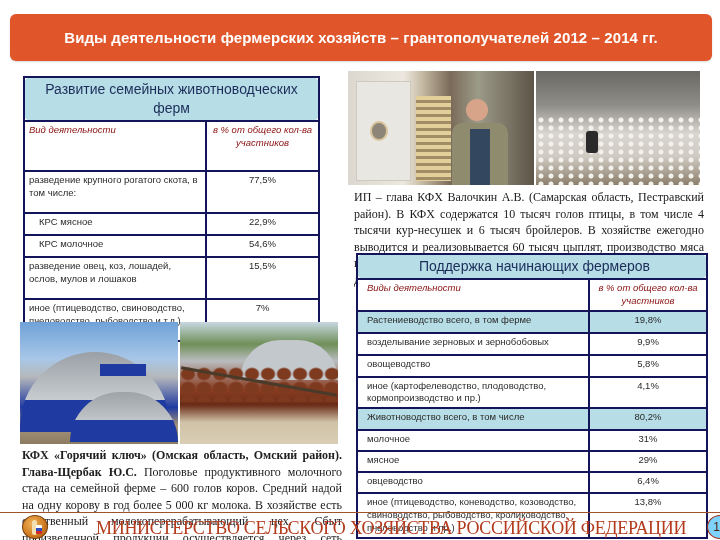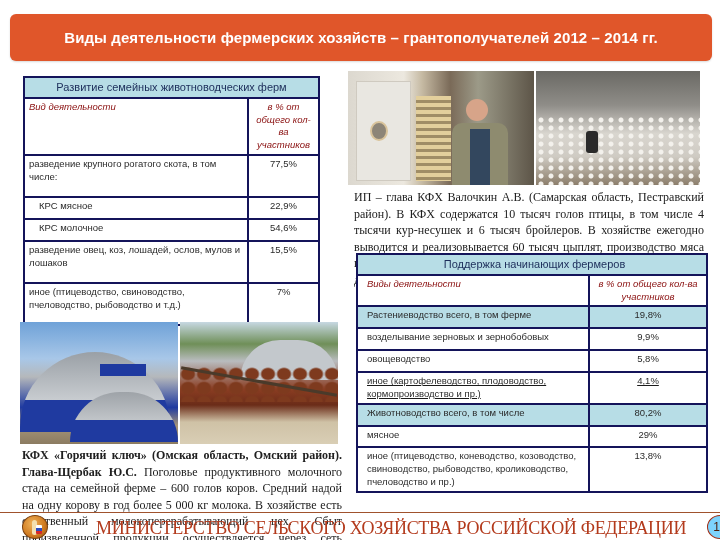--- a/index.html
+++ b/index.html
@@ -9,28 +9,28 @@
   .title-bar {
     position: absolute; left: 10px; top: 14px; width: 702px; height: 47px;
     background: #e0562a; border-radius: 6px;
     display: flex; align-items: center; justify-content: center;
     box-shadow: 0 1px 2px rgba(0,0,0,0.15);
   }
   .title-bar span { color: #ffffff; font-weight: bold; font-size: 15px; letter-spacing: 0.1px; }
 
   table.grid { position: absolute; border-collapse: collapse; background: #fff; }
   table.grid td { border: 2px solid #14145a; vertical-align: top; font-size: 9.5px; color: #2a2a2a; padding: 2px 4px; line-height: 1.35; }
-  table.grid td.hdr { background: #b7dde6; text-align: center; color: #1c2d5a; font-size: 11px; vertical-align: middle; }
+  table.grid td.hdr { background: #b7dde6; text-align: center; color: #1c2d5a; font-size: 14px; vertical-align: middle; border-radius: 7px; }
   table.grid td.col-head { color: #8a1010; font-style: italic; font-size: 9.5px; }
   table.grid td.col-head.pct { text-align: center; }
   table.grid td.val { text-align: center; }
   table.grid tr.shade td { background: #b7dde6; }
 
   #t1 { left: 23px; top: 76px; width: 297px; }
-  #t1 td:first-child { width: 224px; }
+  #t1 td:first-child { width: 182px; }
   #t2 { left: 356px; top: 253px; width: 352px; }
   #t2 td:first-child { width: 232px; padding-left: 9px; }
 
   .photo { position: absolute; overflow: hidden; }
   .ph-incubator { left: 348px; top: 71px; width: 186px; height: 114px;
     background: linear-gradient(90deg, #dcd8cf 0%, #ece8df 30%, #c5b9a2 40%, #7a6a58 55%, #9c9a88 70%, #5d5548 100%); }
   .ph-chickens { left: 536px; top: 71px; width: 164px; height: 114px;
     background: linear-gradient(180deg, #6a6964 0%, #8f8d88 30%, #d9d6cf 55%, #cfcbc3 75%, #8c7e6b 100%); }
   .ph-hangar { left: 20px; top: 322px; width: 158px; height: 122px;
     background: linear-gradient(180deg, #6fa2d8 0%, #a8c7e8 30%, #b5b8bb 45%, #1f3aa0 70%, #a69579 85%, #8b7b61 100%); }
@@ -137,31 +137,39 @@
     <td class="val">19,8%</td>
   </tr>
   <tr style="height:22px;">
     <td>возделывание зерновых и зернобобовых</td>
     <td class="val">9,9%</td>
   </tr>
   <tr style="height:22px;">
     <td>овощеводство</td>
     <td class="val">5,8%</td>
   </tr>
-  <tr style="height:30px;text-decoration:underline;">
+  <tr style="height:30px;">
     <td>иное (картофелеводство, плодоводство, кормопроизводство и пр.)</td>
     <td class="val">4,1%</td>
   </tr>
   <tr class="shade" style="height:22px;margin-left:32px;">
     <td>Животноводство всего, в том числе</td>
     <td class="val">80,2%</td>
   </tr>
   <tr style="height:21px;">
+    <td>молочное</td>
+    <td class="val">31%</td>
+  </tr>
+  <tr style="height:21px;">
     <td>мясное</td>
     <td class="val">29%</td>
+  </tr>
+  <tr style="height:21px;">
+    <td>овцеводство</td>
+    <td class="val">6,4%</td>
   </tr>
   <tr style="height:42px;">
     <td>иное (птицеводство, коневодство, козоводство, свиноводство, рыбоводство, кролиководство, пчеловодство и пр.)</td>
     <td class="val">13,8%</td>
   </tr>
 </tbody>
   </table>
 
 <div class="footer-line"></div>
 <div class="logo">

